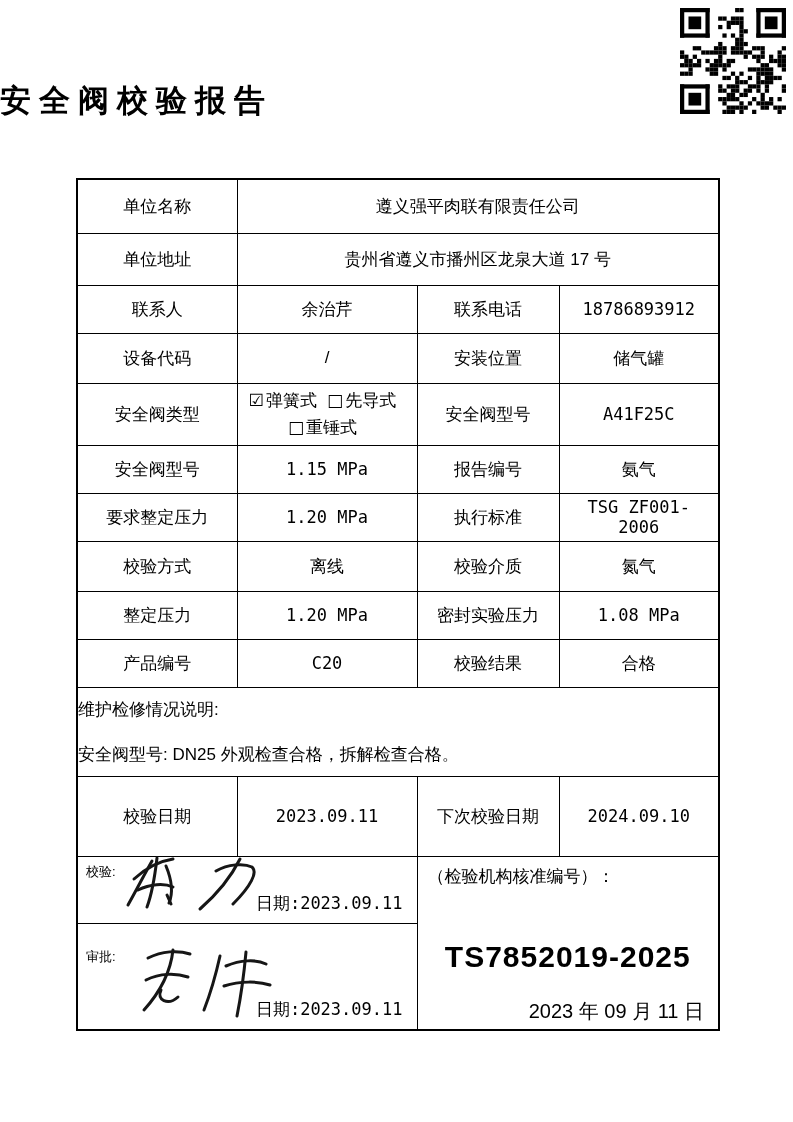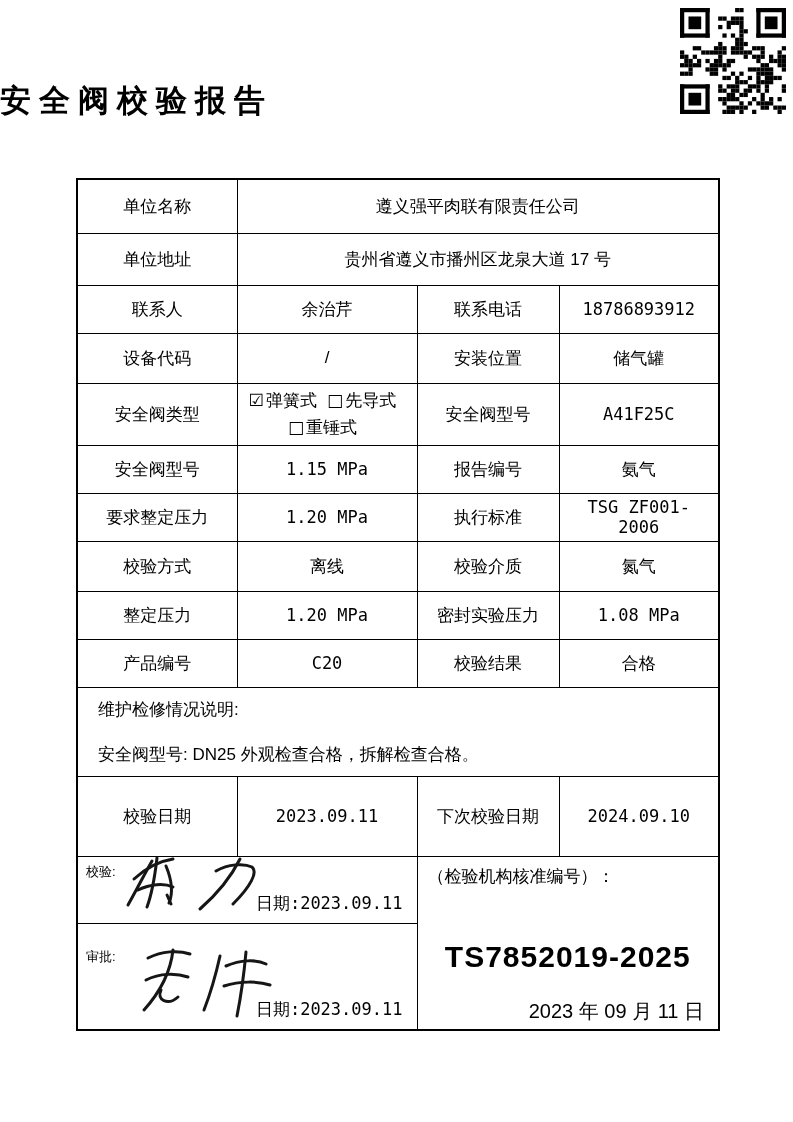--- a/index.html
+++ b/index.html
@@ -31,21 +31,21 @@
   }
   td{
     border:1px solid #000;
     font-size:17px;text-align:center;vertical-align:middle;
     padding:2px 17px;overflow:visible;
   }
   td.cbcell{text-align:center;padding-left:8px;line-height:1.55;}
   .cb{white-space:nowrap;cursor:default;}
   .cb .glyph{font-family:"DejaVu Sans",sans-serif;margin-right:2px;}
   .cb + .cb{margin-left:10px;}
-  td.note{vertical-align:top;text-align:left;padding:10px 20px;}
+  td.note{vertical-align:top;text-align:left;padding:10px 0;}
   td.note .note-content{margin-top:22px;}
   td.sig{position:relative;text-align:left;vertical-align:top;padding:0;}
   .sig-label{position:absolute;left:8px;font-size:13px;}
   .sig-date{position:absolute;right:14px;bottom:8px;font-size:17px;}
   .sig-svg{position:absolute;pointer-events:none;}
   td.agency{position:relative;padding:8px;}
   .agency-title{position:absolute;top:8px;left:10px;font-size:17px;text-align:left;}
   .agency-code{
     position:absolute;top:62px;left:0;width:100%;text-align:center;
     font-size:30px;font-weight:bold;letter-spacing:1px;margin-top:21px;

